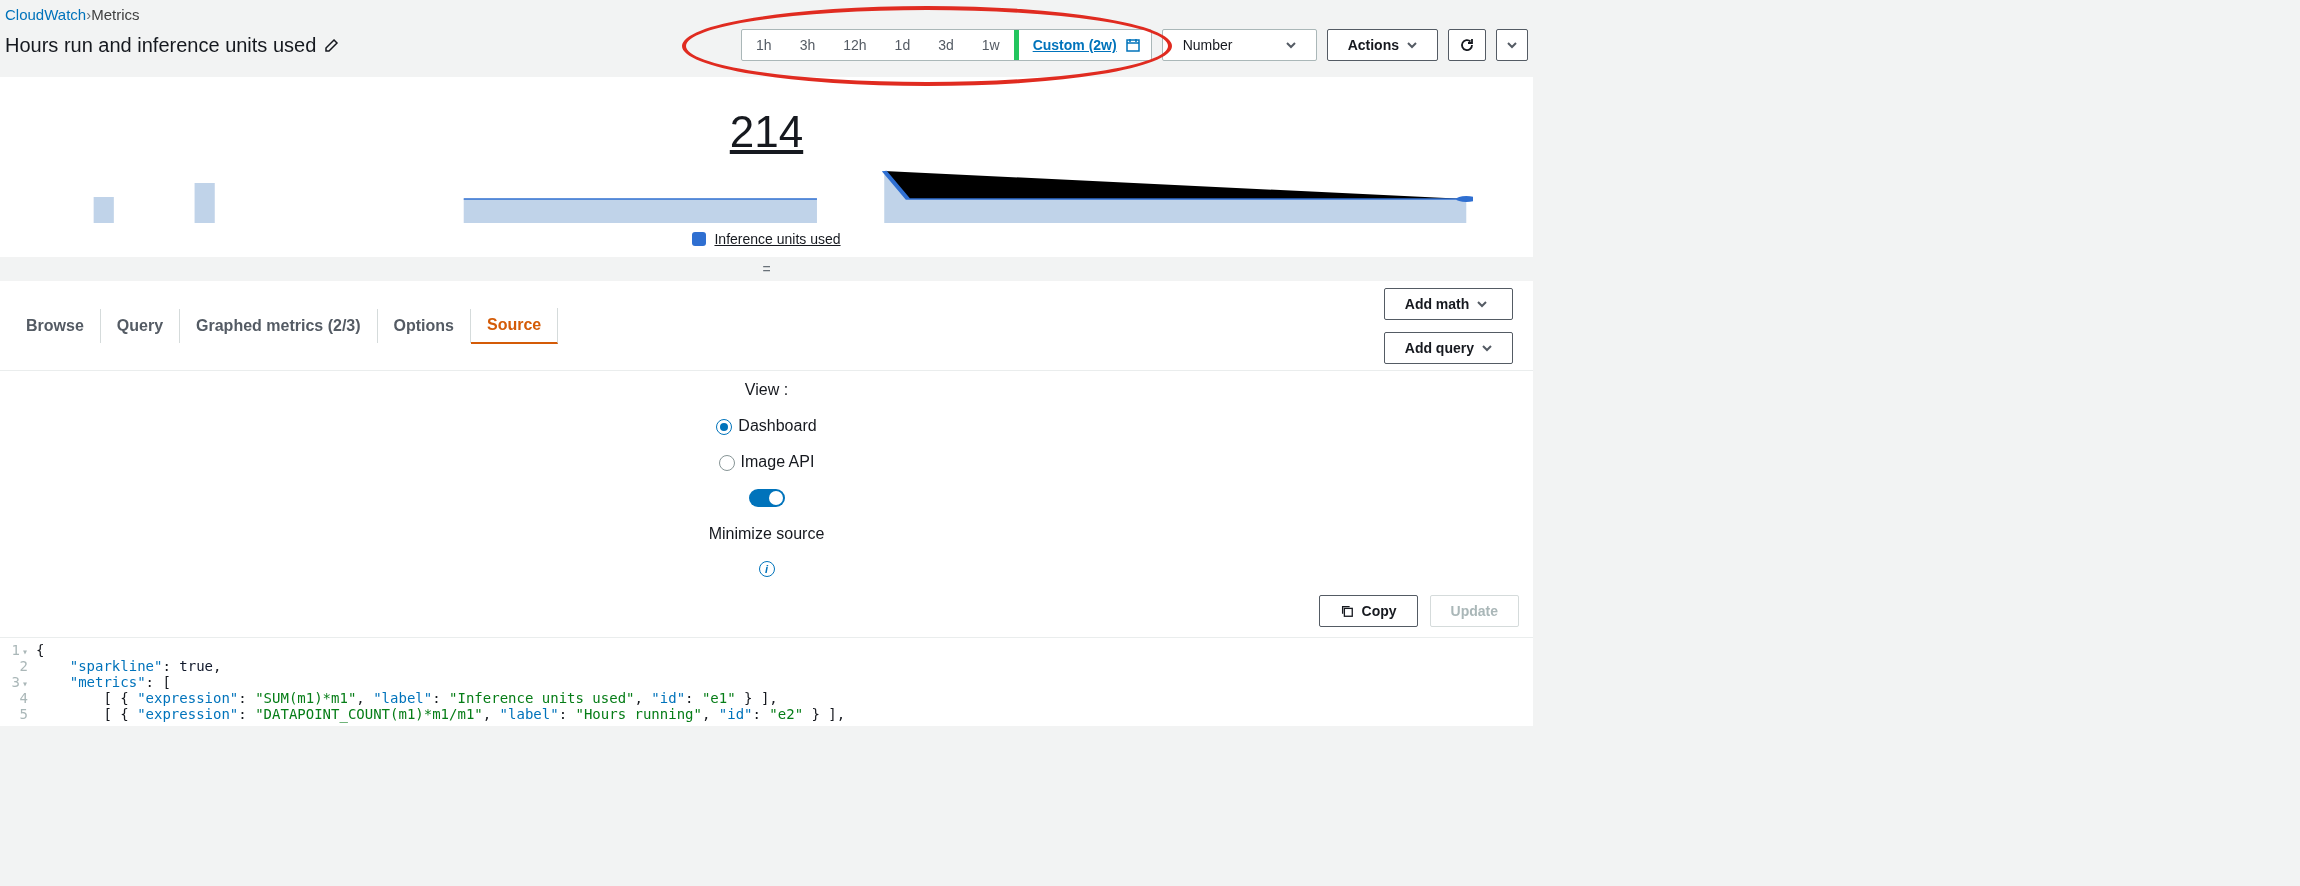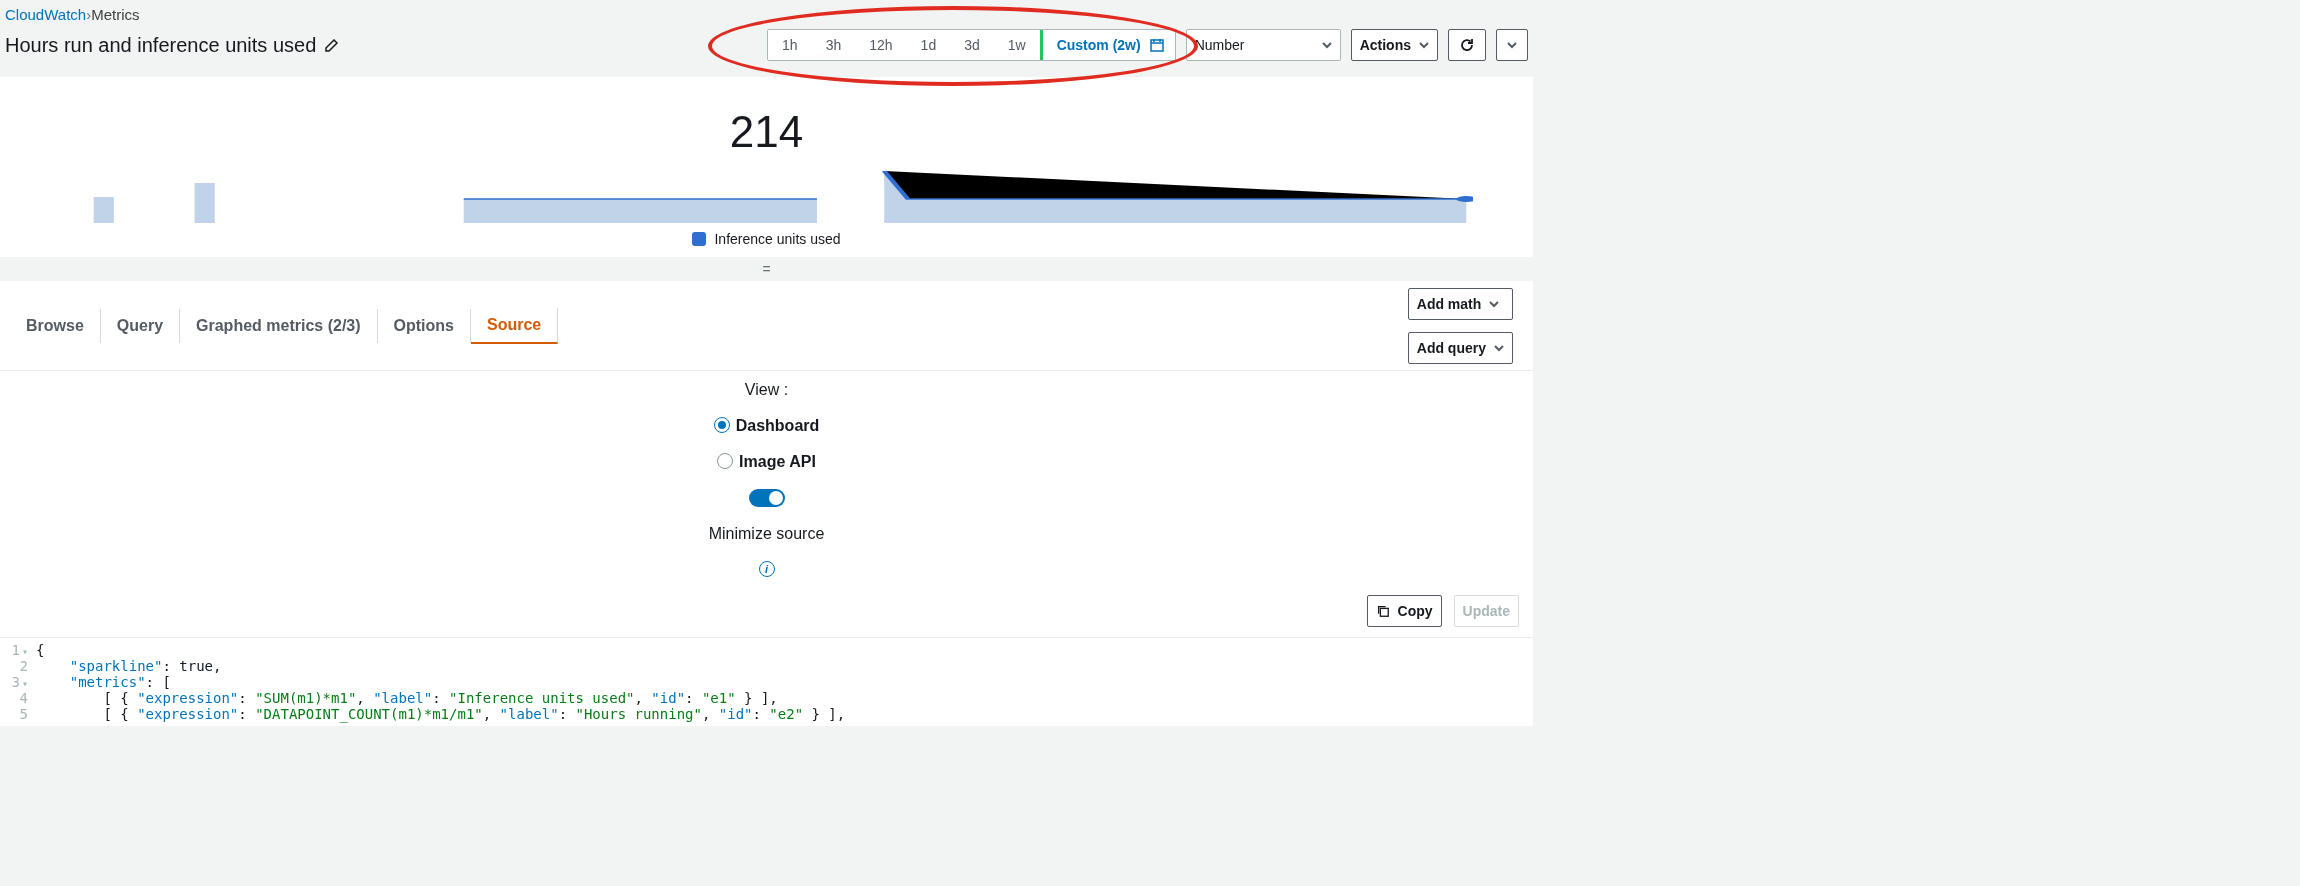--- a/index.html
+++ b/index.html
@@ -12,53 +12,53 @@
 .crumb-cur { color: #404040; }
 
 
 .hdr { display: flex; align-items: center; padding: 4px 5px 16px; gap: 10px; }
 .title-wrap { display: flex; align-items: center; gap: 8px; font-size: 20px; font-weight: 400; }
 .edit-ic { width: 16px; height: 16px; stroke: #16191f; }
 .spacer { flex: 1; }
 
 .timerange { position: relative; display: flex; border: 1px solid #aab7b8; background: #fff; border-radius: 2px; height: 32px; }
 .tr-btn { border: none; background: transparent; padding: 0 14px; font-size: 14px; color: #545b64; cursor: pointer; display: flex; align-items: center; }
-.tr-btn.active { color: #0073bb; font-weight: 700; border-left: 3px solid #22c55e; padding-right: 10px; gap: 8px; }
+.tr-btn.active { color: #0073bb; font-weight: 700; border-left: 5px solid #22c55e; padding-right: 10px; gap: 8px; text-decoration: underline; }
 .cal-ic { width: 16px; height: 16px; stroke: #0073bb; fill: none; }
 
 .hl-ellipse { position: absolute; border: 4px solid #e02b20; border-radius: 50%; width: 490px; height: 80px; left: -60px; top: -24px; pointer-events: none; }
 
-.btn { display: flex; align-items: center; height: 32px; border: 1px solid #545b64; background: #fff; border-radius: 2px; padding: 0 8px; font-size: 14px; color: #16191f; cursor: pointer; gap: 8px; font-weight: 700; }
+.btn { display: flex; align-items: center; height: 32px; border: 1px solid #545b64; background: #fff; border-radius: 2px; padding: 0 20px; font-size: 14px; color: #16191f; cursor: pointer; gap: 8px; font-weight: 700; }
 .btn.slim { padding: 0 10px; }
 .sel { min-width: 155px; justify-content: space-between; border-color: #aab7b8; font-weight: 400; }
 .caret { width: 10px; height: 10px; }
 .caret path { stroke: #545b64; stroke-width: 2; fill: none; }
 .refresh-ic { width: 16px; height: 16px; stroke: #16191f; fill: none; }
 
 
 .panel { background: #fff; padding: 10px 20px 10px; }
-.charts { display: flex; gap: 40px; justify-content: flex-end; padding: 20px 40px 0; }
+.charts { display: flex; gap: 40px; justify-content: flex-end; padding: 20px 40px 0; text-decoration: underline; }
 .chart { flex: 1; display: flex; flex-direction: column; align-items: center; }
 .big { font-size: 44px; font-weight: 400; margin-bottom: 6px; }
 .spark { width: 100%; height: 60px; }
 .legend { display: flex; align-items: center; gap: 8px; margin-top: 8px; font-size: 14px; }
 .swatch { width: 14px; height: 14px; border-radius: 3px; }
 
 .resize { text-align: center; padding: 4px 0; color: #687078; font-size: 14px; }
 
 
 .tabs { display: flex; align-items: center; padding: 6px 10px; background: #fff; border-top: 1px solid transparent; }
 .tab { padding: 8px 16px; font-size: 16px; color: #545b64; cursor: pointer; font-weight: 700; border-right: 1px solid #d5dbdb; }
 .tab:last-of-type { border-right: none; }
 .tab.active { color: #d45b07; border-bottom: 2px solid #d45b07; }
 
 .addbtns { margin-left: auto; display: flex; gap: 12px; padding-right: 10px; flex-direction: column; }
 
 .ctrls { display: flex; align-items: center; gap: 18px; padding: 10px 14px; background: #fff; border-top: 1px solid #eaeded; font-size: 16px; flex-direction: column; }
-.radio { display: flex; align-items: flex-start; gap: 6px; cursor: pointer; font-weight: bold; }
+.radio { display: flex; align-items: flex-end; gap: 6px; cursor: pointer; }
 .radio-c { width: 16px; height: 16px; border: 1px solid #0073bb; border-radius: 50%; display: inline-flex; align-items: center; justify-content: center; }
 .radio-c.on::after { content: ""; width: 8px; height: 8px; background: #0073bb; border-radius: 50%; }
 .radio-c.off { border-color: #879596; }
 
 .toggle { width: 36px; height: 18px; background: #0073bb; border-radius: 10px; position: relative; }
 .toggle::after { content: ""; position: absolute; width: 14px; height: 14px; background: #fff; border-radius: 50%; top: 2px; right: 2px; }
 .info-ic { width: 16px; height: 16px; border: 1px solid #0073bb; border-radius: 50%; color: #0073bb; font-size: 11px; display: inline-flex; align-items: center; justify-content: center; font-style: italic; font-weight: 700; }
 
 .copy-upd { margin-left: auto; display: flex; gap: 12px; }
 .btn.disabled { color: #aab7b8; border-color: #d5dbdb; }

